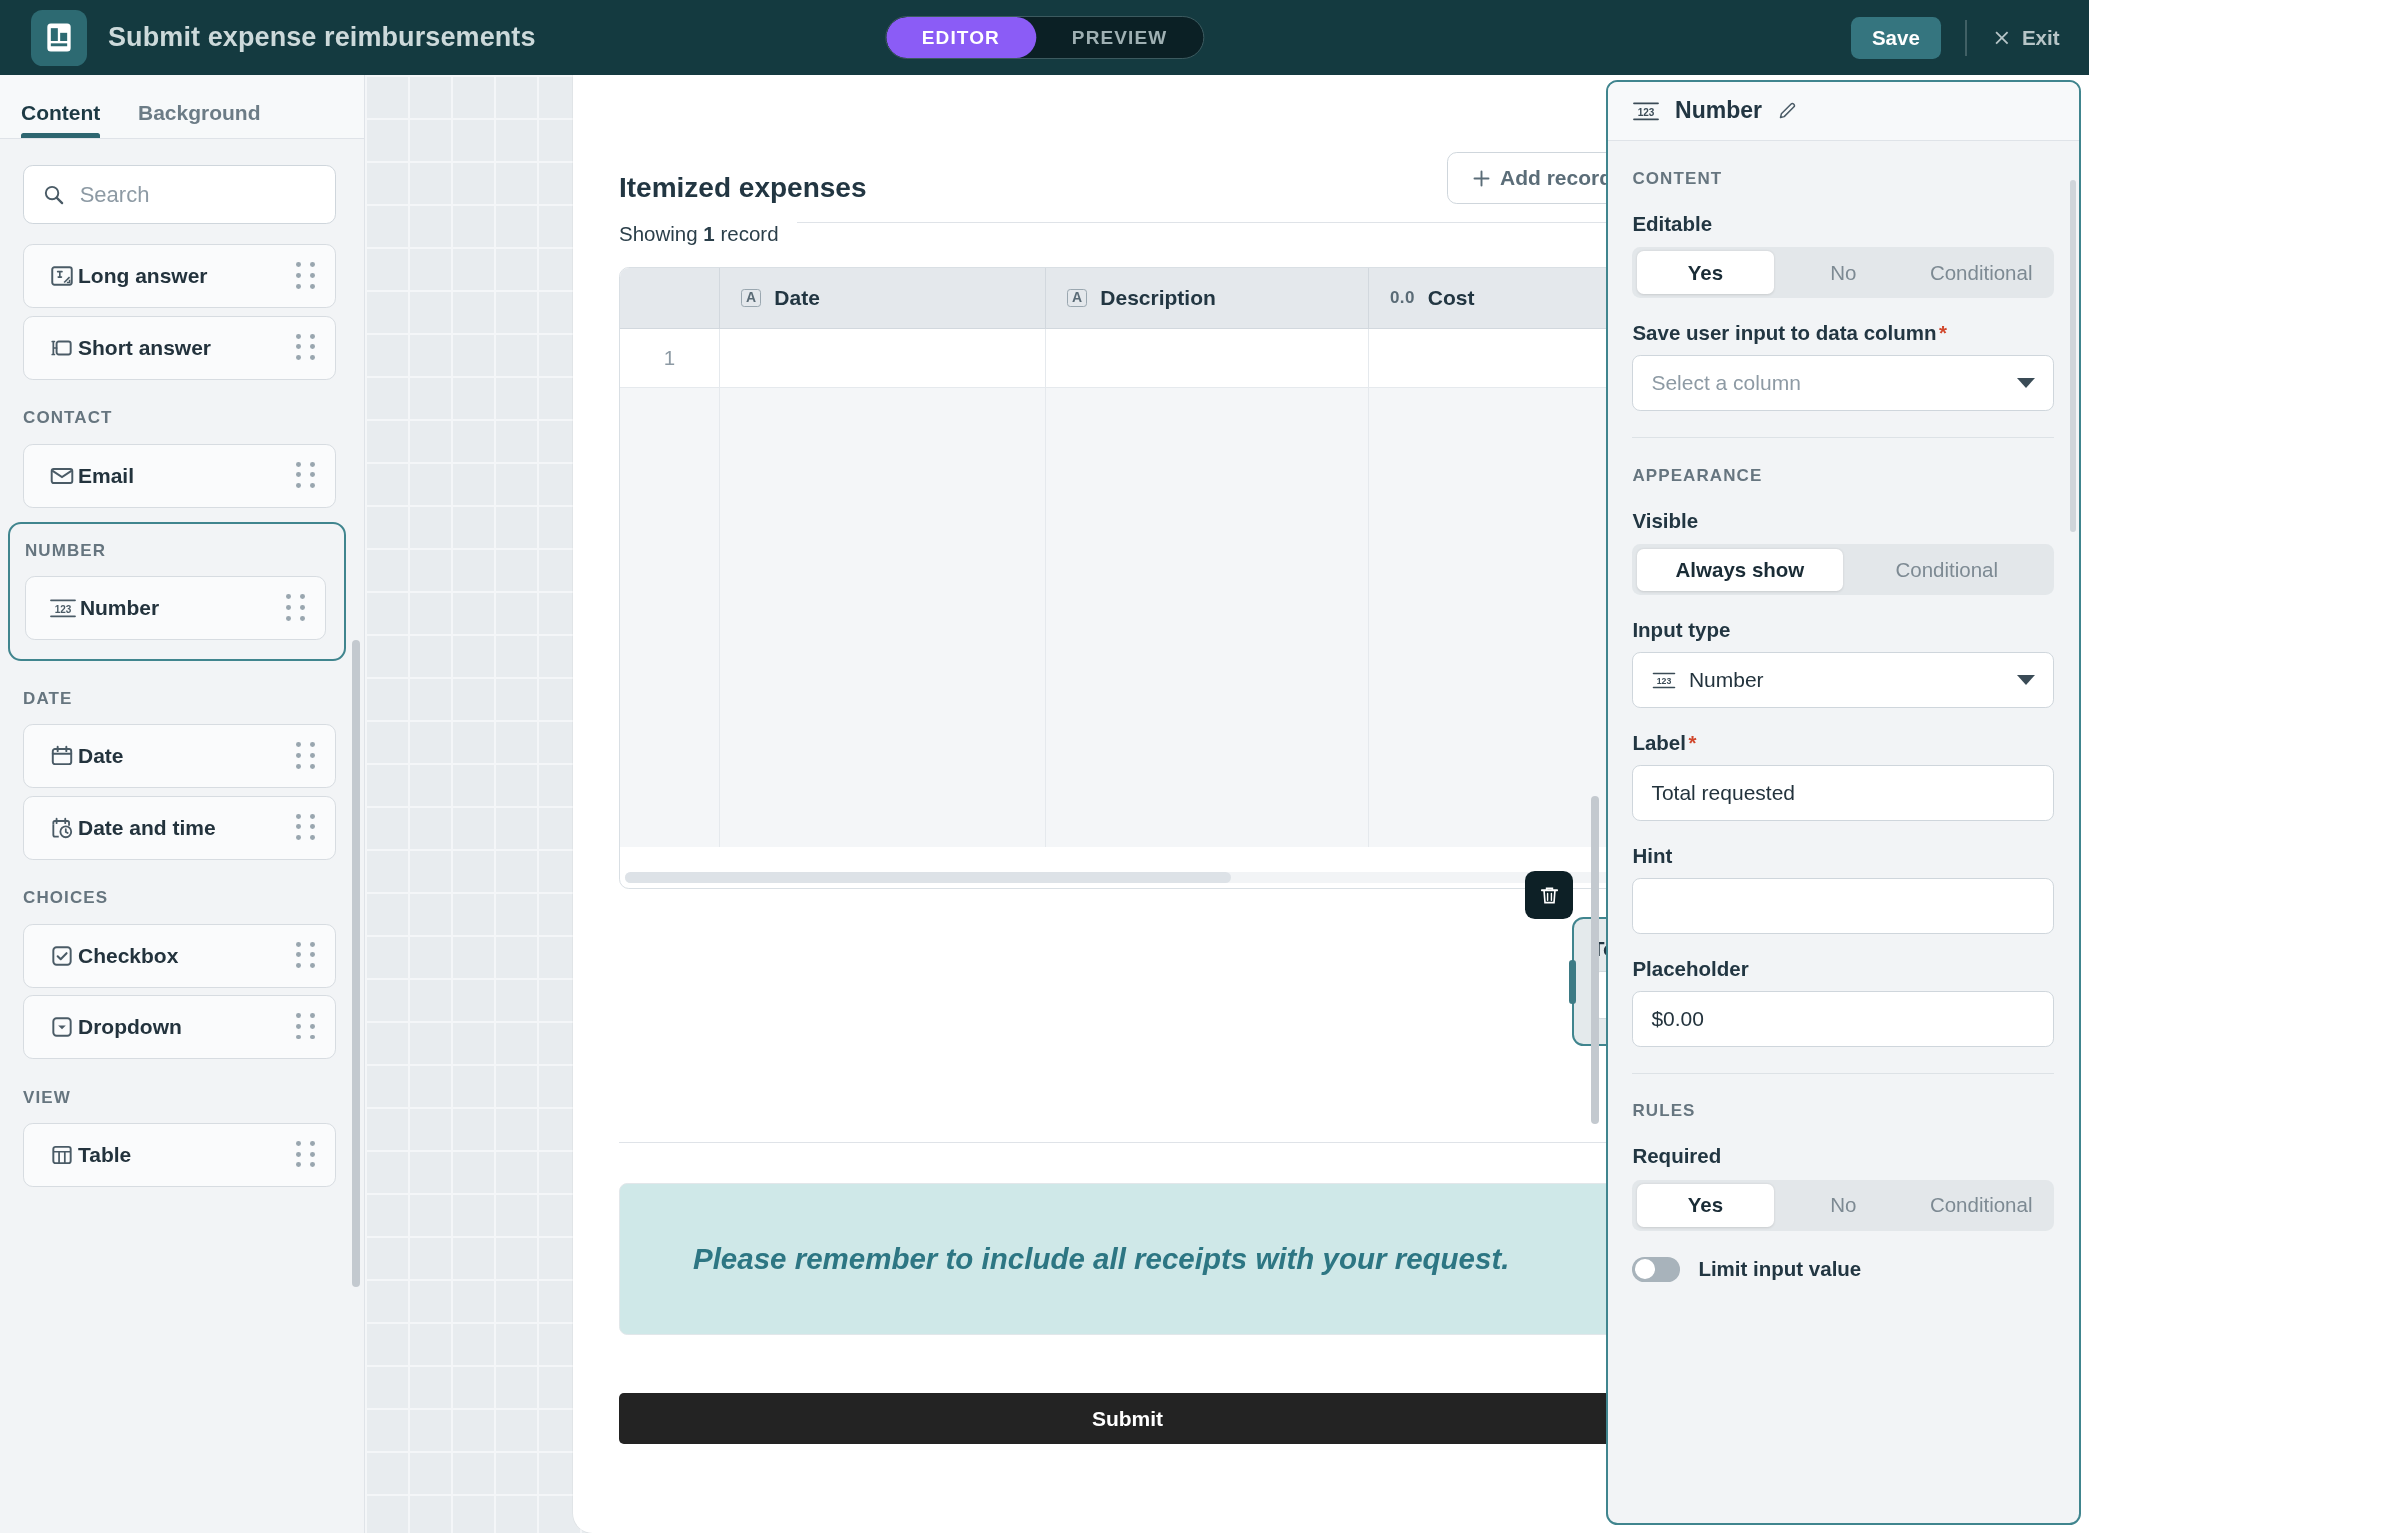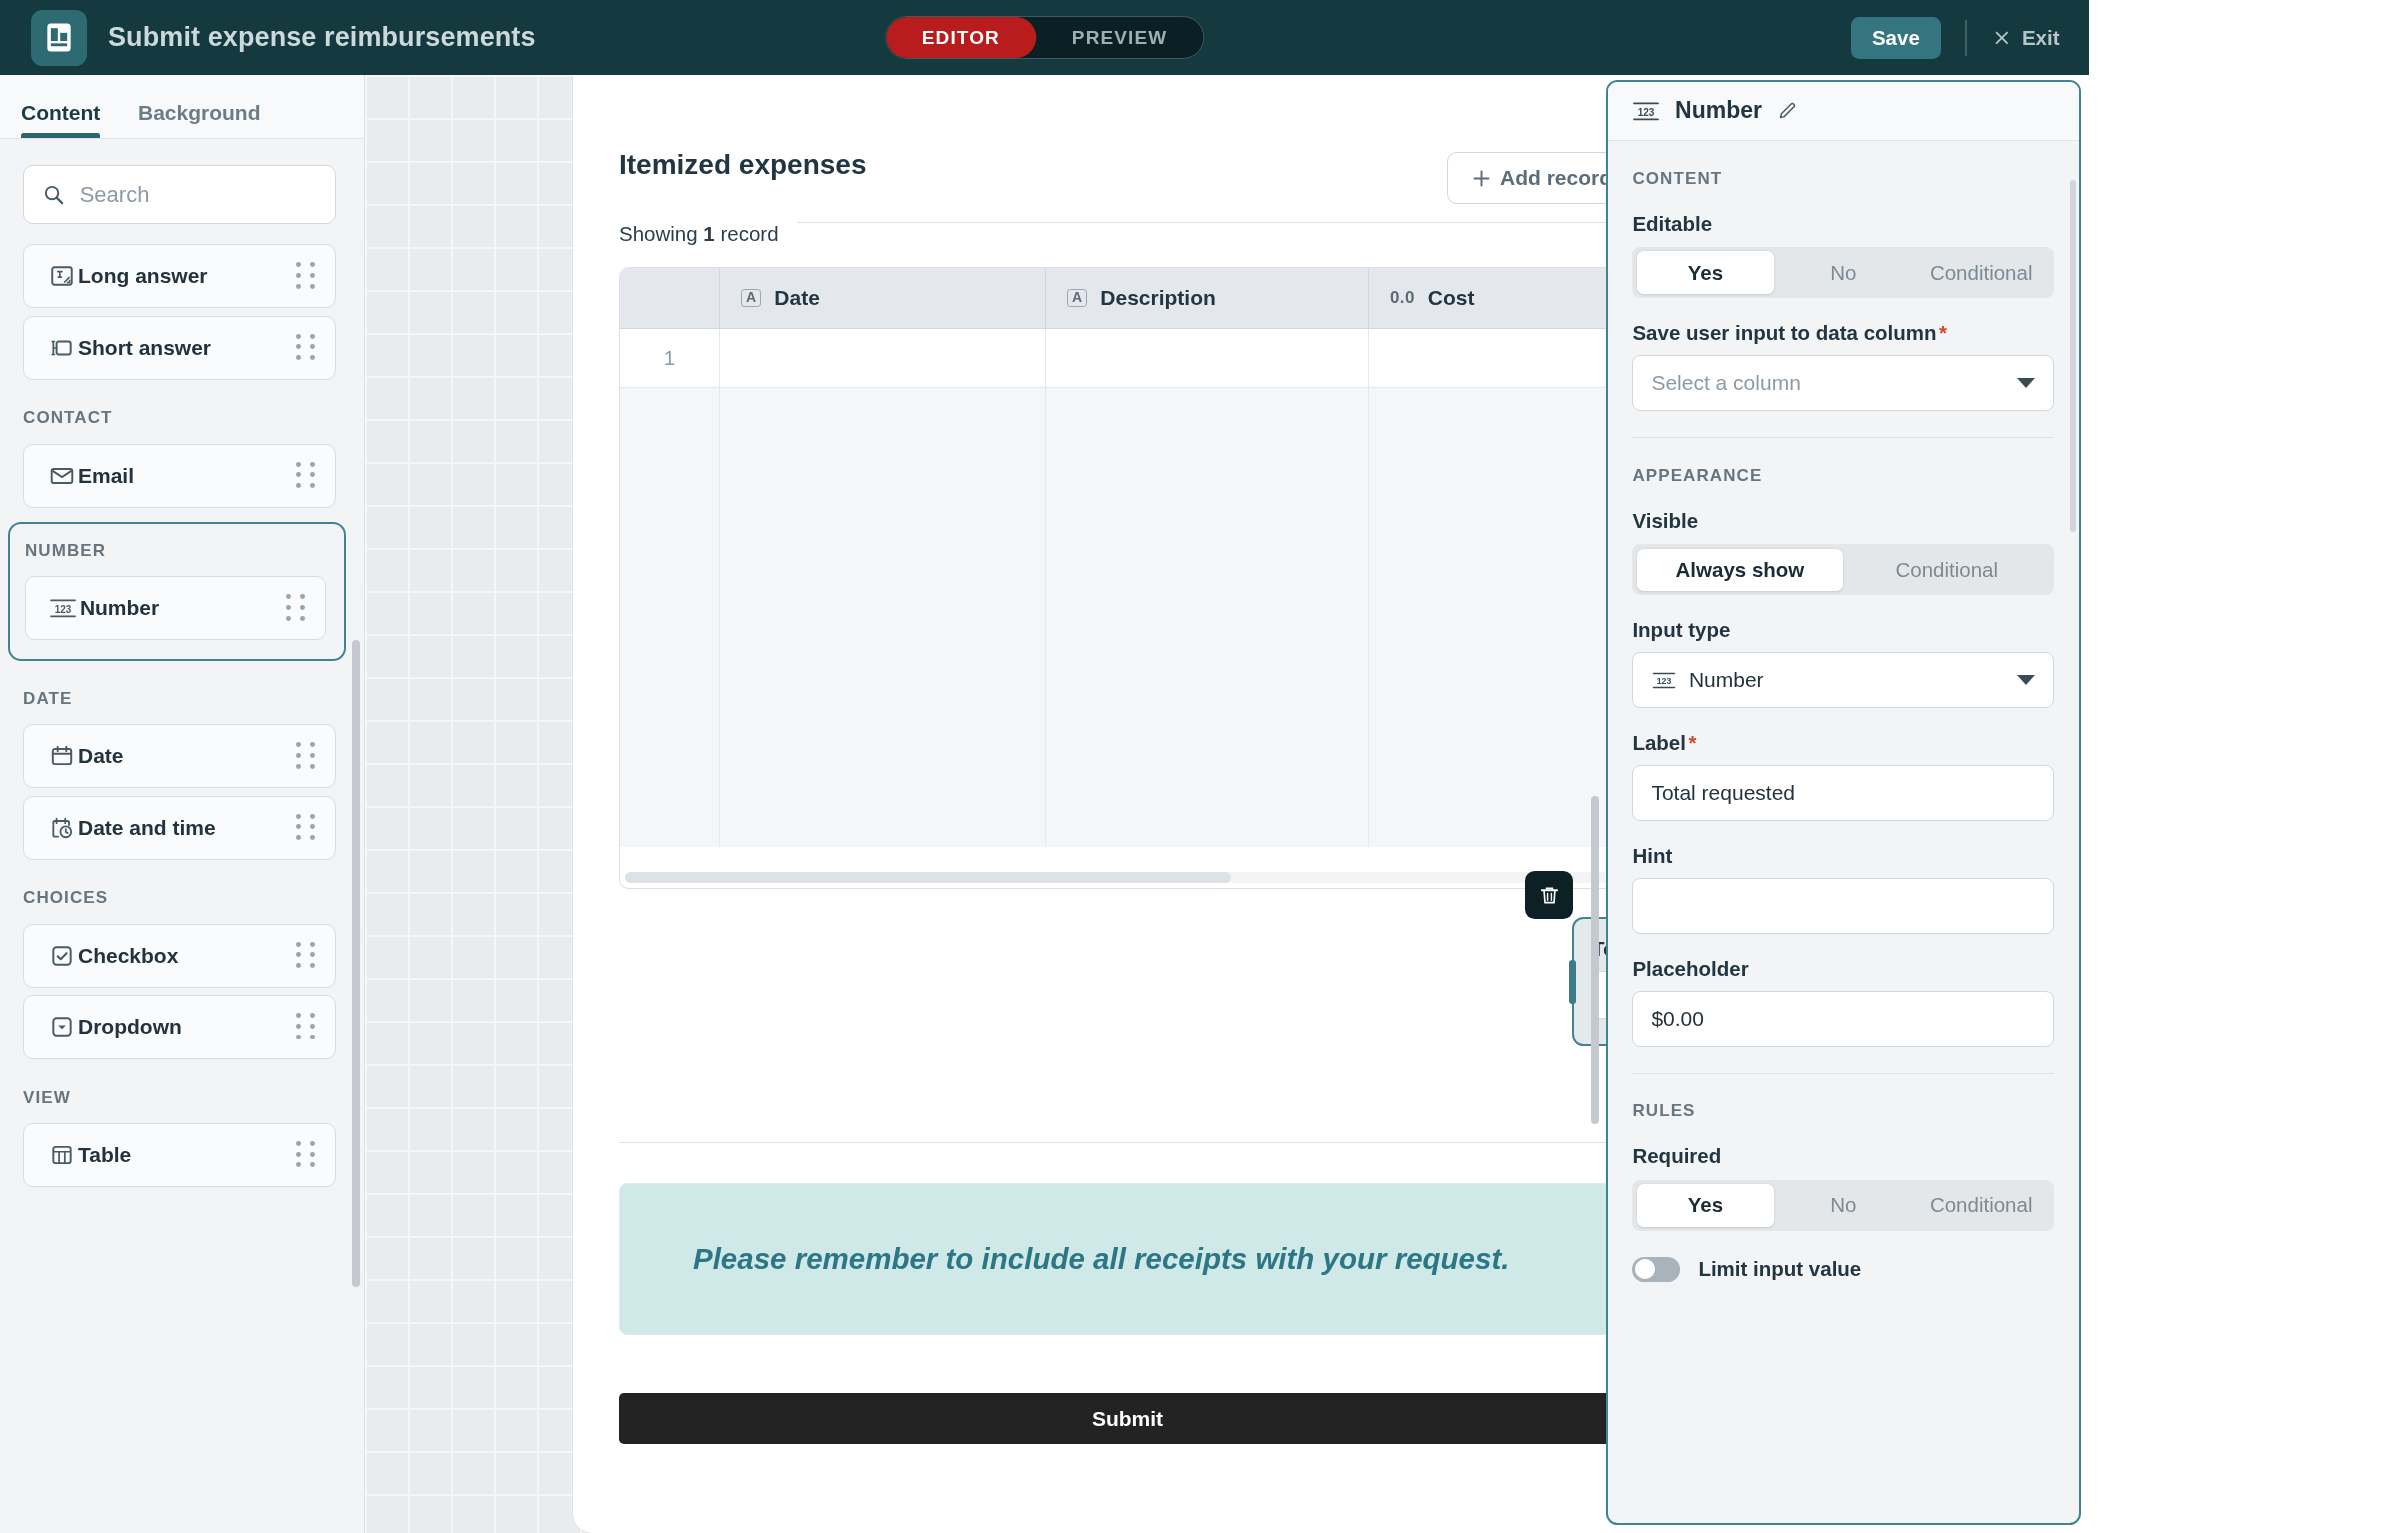--- a/index.html
+++ b/index.html
@@ -27,21 +27,21 @@
     position: absolute; left: 50%; transform: translateX(-50%);
     background: #0b2025; border: 1.6px solid #3c5a5f; border-radius: 818px;
     display: flex; align-items: center; height: 43px; padding: 0; overflow: hidden;
   }
   .seg-btn {
     font-size: 19px; font-weight: 700; letter-spacing: 1.1px;
     padding: 0 36px; height: 100%; display: flex; align-items: center;
     color: #9fb0b3; background: transparent; border: none; cursor: pointer;
     font-family: inherit;
   }
-  .seg-btn.active { background: #b91c1c; color: #ffffff; border-radius: 818px; }
+  .seg-btn.active { background: #8b5cf6; color: #ffffff; border-radius: 818px; }
   .top-right {
     margin-left: auto; display: flex; align-items: center; gap: 0; padding-right: 29.5px;
   }
   .save-btn {
     background: #35757f; color: #fff; font-size: 20.5px; font-weight: 700;
     border: none; border-radius: 8.2px; padding: 9px 21px; cursor: pointer;
     font-family: inherit;
   }
   .vdiv { width: 1.6px; height: 36px; background: #416065; margin: 0 24.6px; }
   .exit-btn {
@@ -116,21 +116,21 @@
     background-image: linear-gradient(to right, #f4f6f8 1.6px, transparent 1.6px),
                       linear-gradient(to bottom, #f4f6f8 1.6px, transparent 1.6px);
     background-size: 43px 43px;
   }
   .form-card {
     position: absolute; left: 208px; top: 0; width: 1109px; bottom: 0;
     background: #ffffff; border-radius: 0 0 19.7px 19.7px;
     box-shadow: 0 0 0 0.8px rgba(0,0,0,.04);
     padding: 0 46px; overflow: hidden;
   }
-  .tbl-head-row { display: flex; align-items: center; justify-content: space-between; padding-top: 51px; }
+  .tbl-head-row { display: flex; align-items: flex-end; justify-content: space-between; padding-top: 51px; }
   .tbl-title { font-size: 28px; font-weight: 700; color: #223642; }
   .add-record {
     display: flex; align-items: center; gap: 8px; height: 52px; padding: 0 23px;
     background: #fff; border: 0.8px solid #cfd6dc; border-radius: 9.8px;
     font-size: 21px; font-weight: 700; color: #5b6d78; cursor: pointer; font-family: inherit; margin-top: 26px;
   }
   .showing-row { display: flex; gap: 18px; margin-top: 18px; }
   .showing-txt { font-size: 20.5px; color: #2b3f4a; white-space: nowrap; }
   .showing-txt b { font-weight: 700; }
   .showing-line { flex: 1; height: 0.8px; background: #dfe3e8; }

